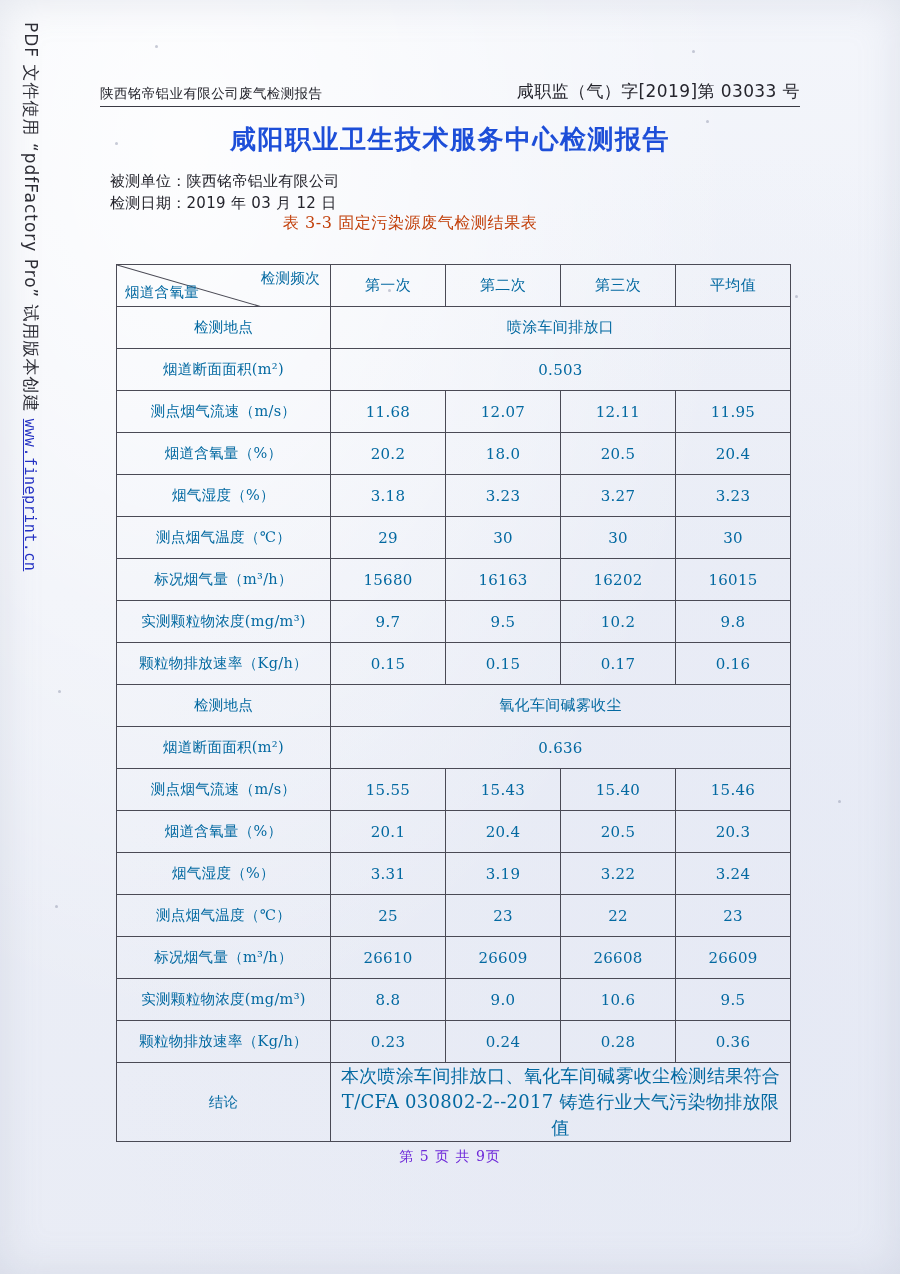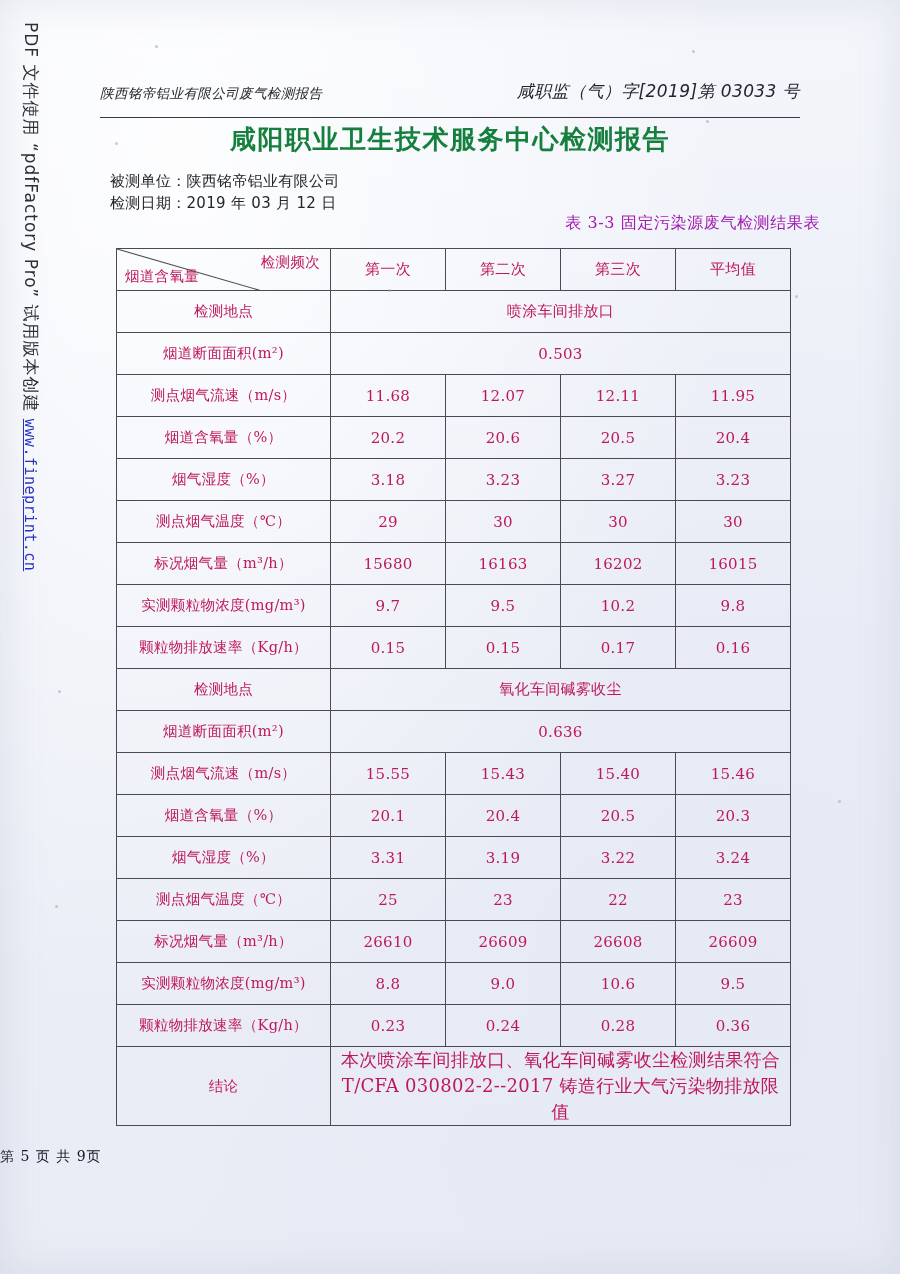--- a/index.html
+++ b/index.html
@@ -72,75 +72,74 @@
 
   .running-head {
     position: absolute;
     left: 100px;
     top: 80px;
     width: 700px;
     display: flex;
     justify-content: space-between;
     align-items: flex-end;
     border-bottom: 1.2px solid #3a3a44;
-    padding-bottom: 14px;
+    padding-bottom: 3px;
     font-size: 13.5px;
     letter-spacing: 0.4px;
-    font-style: italic;
   }
   .running-head .rh-left { }
   .running-head .rh-right {
     font-size: 17px;
   }
 
   .doc-title {
     position: absolute;
     left: 0;
     top: 122px;
     width: 900px;
     text-align: center;
     font-size: 26px;
     font-weight: bold;
     letter-spacing: 1.5px;
     font-family: "DejaVu Serif", "Liberation Serif", serif;
-    color: #15803d;
+    color: #1d4ed8;
   }
 
   .meta-block {
     position: absolute;
     left: 110px;
     top: 170px;
     font-size: 15px;
     line-height: 22px;
     letter-spacing: 0.3px;
   }
   .meta-line { white-space: nowrap; }
 
   .table-caption {
     position: absolute;
     left: 0;
     top: 213px;
     width: 820px;
-    text-align: right;
+    text-align: center;
     font-size: 16px;
     letter-spacing: 0.6px;
     font-family: "DejaVu Serif", "Liberation Serif", serif;
-    color: #a21caf;
+    color: #c2410c;
   }
 
   
   table.report {
     position: absolute;
     left: 116px;
-    top: 248px;
+    top: 264px;
     width: 674px;
     border-collapse: collapse;
     table-layout: fixed;
     font-size: 14.5px;
-    color: #be185d;
+    color: #0369a1;
   }
   table.report td {
     border: 1.1px solid #4a4a55;
     text-align: center;
     vertical-align: middle;
     padding: 0 4px;
     height: 41px;
     letter-spacing: 0.3px;
     font-family: "DejaVu Serif", "Liberation Serif", serif;
   }
@@ -198,24 +197,25 @@
     font-size: 18px;
     height: 62px;
     margin-top: 37px;
   }
 
   .footer {
     position: absolute;
     left: 0;
     top: 1148px;
     width: 900px;
+    text-align: center;
     font-size: 14px;
     letter-spacing: 1px;
     font-family: "DejaVu Serif", "Liberation Serif", serif;
-    color: #0f172a;
+    color: #6d28d9;
   }
 
   
   .speck {
     position: absolute;
     background: #9aa0b4;
     border-radius: 50%;
     opacity: 0.55;
   }
 </style>
@@ -287,21 +287,21 @@
       <tr>
         <td class="label">测点烟气流速（m/s）</td>
         <td class="num">11.68</td>
         <td class="num">12.07</td>
         <td class="num">12.11</td>
         <td class="num">11.95</td>
       </tr>
       <tr>
         <td class="label">烟道含氧量（%）</td>
         <td class="num">20.2</td>
-        <td class="num">20.6</td>
+        <td class="num">18.0</td>
         <td class="num">20.5</td>
         <td class="num">20.4</td>
       </tr>
       <tr>
         <td class="label">烟气湿度（%）</td>
         <td class="num">3.18</td>
         <td class="num">3.23</td>
         <td class="num">3.27</td>
         <td class="num">3.23</td>
       </tr>

